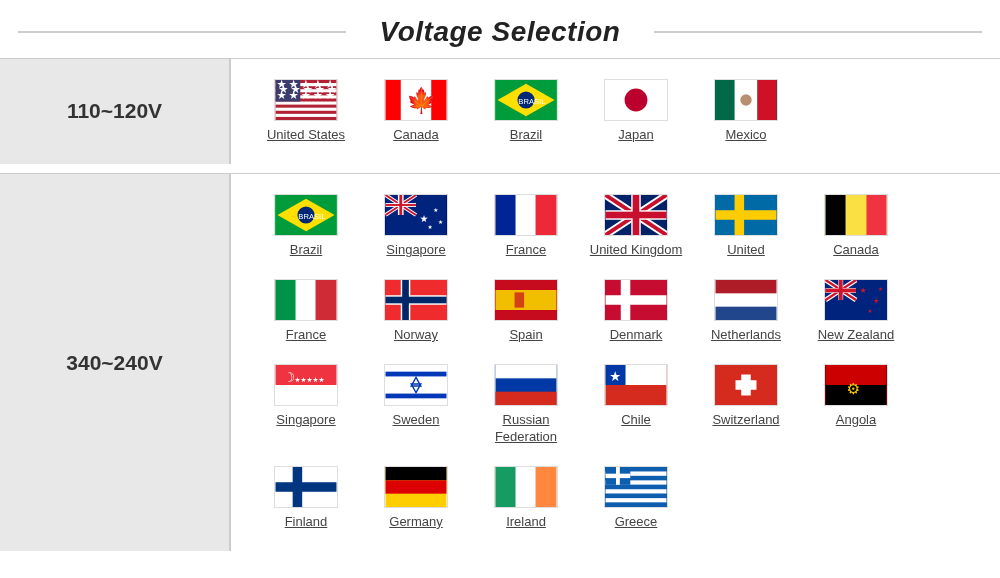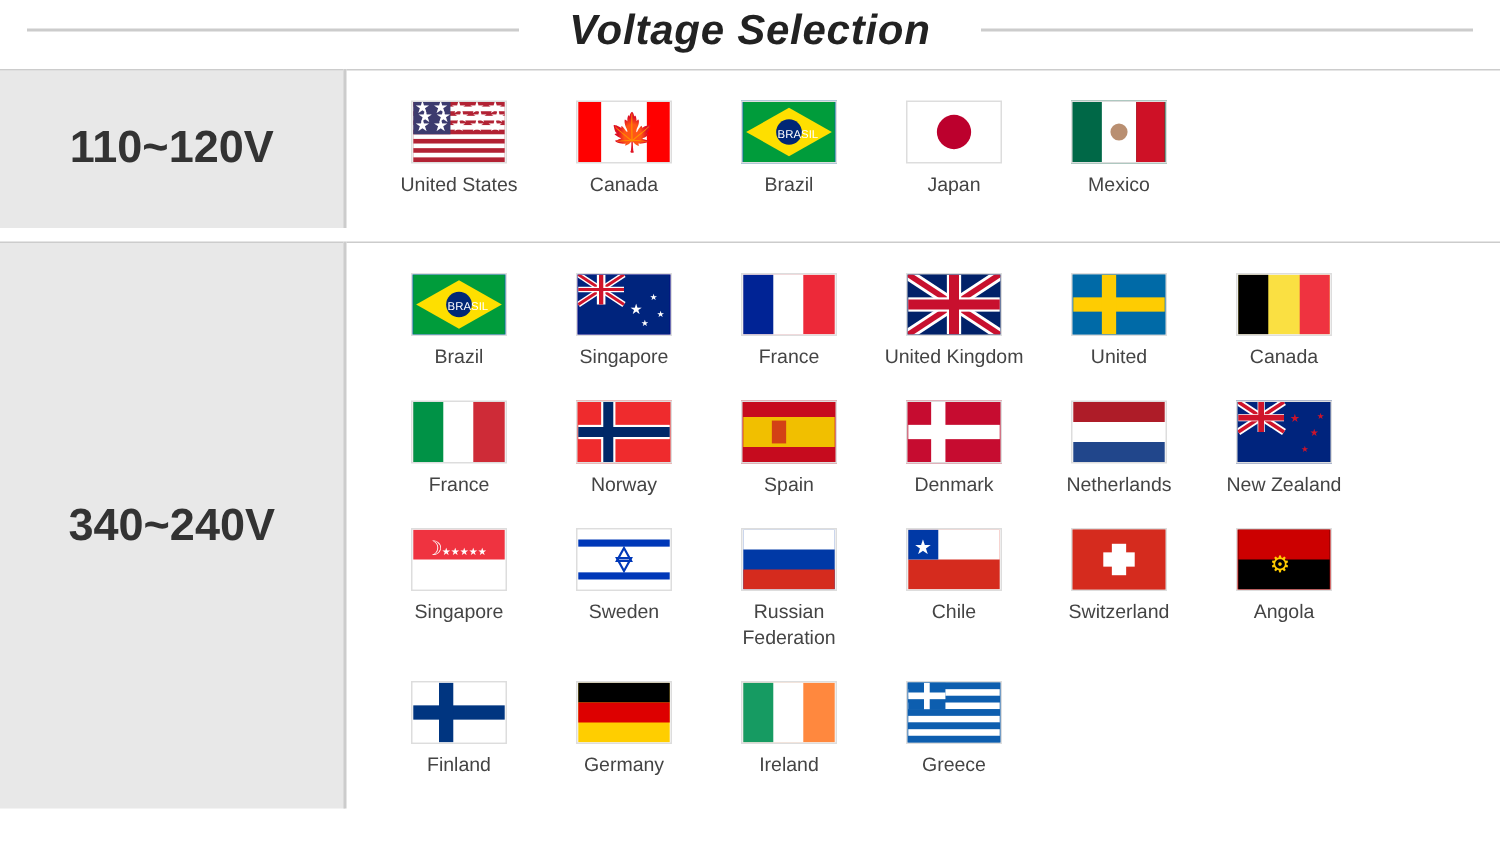--- a/index.html
+++ b/index.html
@@ -12,21 +12,21 @@
     }
     .page {
       width: 1000px;
       min-height: 578px;
       background: #fff;
     }
     .title-row {
       display: flex;
       align-items: center;
       justify-content: center;
-      padding: 4px 0 10px 0;
+      padding: 16px 0 10px 0;
       gap: 16px;
     }
     .title-line {
       flex: 1;
       height: 2px;
       background: #ccc;
       margin: 0 18px;
     }
     .title-text {
       font-size: 28px;
@@ -38,21 +38,21 @@
     }
     .main-table {
       width: 100%;
       border-collapse: collapse;
     }
     .voltage-cell {
       width: 230px;
       background: #e8e8e8;
       text-align: center;
       vertical-align: middle;
-      font-size: 30px;
+      font-size: 21px;
       font-weight: bold;
       color: #333;
       border-right: 2px solid #ccc;
     }
     .countries-cell {
       vertical-align: top;
       padding: 10px 10px 10px 20px;
     }
     .countries-grid {
       display: flex;
@@ -74,38 +74,39 @@
       display: flex;
       overflow: hidden;
       position: relative;
       flex-shrink: 0;
     }
     .country-name {
       font-size: 13px;
       color: #444;
       text-align: center;
       line-height: 1.3;
+      text-decoration: underline;
     }
     .row-divider {
       height: 10px;
       background: #fff;
     }
 
     
     .flag svg {
       width: 100%;
       height: 100%;
     }
 
     
     .flag-us { background: #fff; }
     
     .flag-ca { background: #fff; }
     
-    .flag-br { background: #0369a1; }
+    .flag-br { background: #22c55e; }
     
     .flag-jp { background: #fff; }
     
     .flag-mx { background: #006847; }
     
     .flag-au { background: #00008b; }
     
     .flag-fr { }
     
     .flag-uk { background: #012169; }

